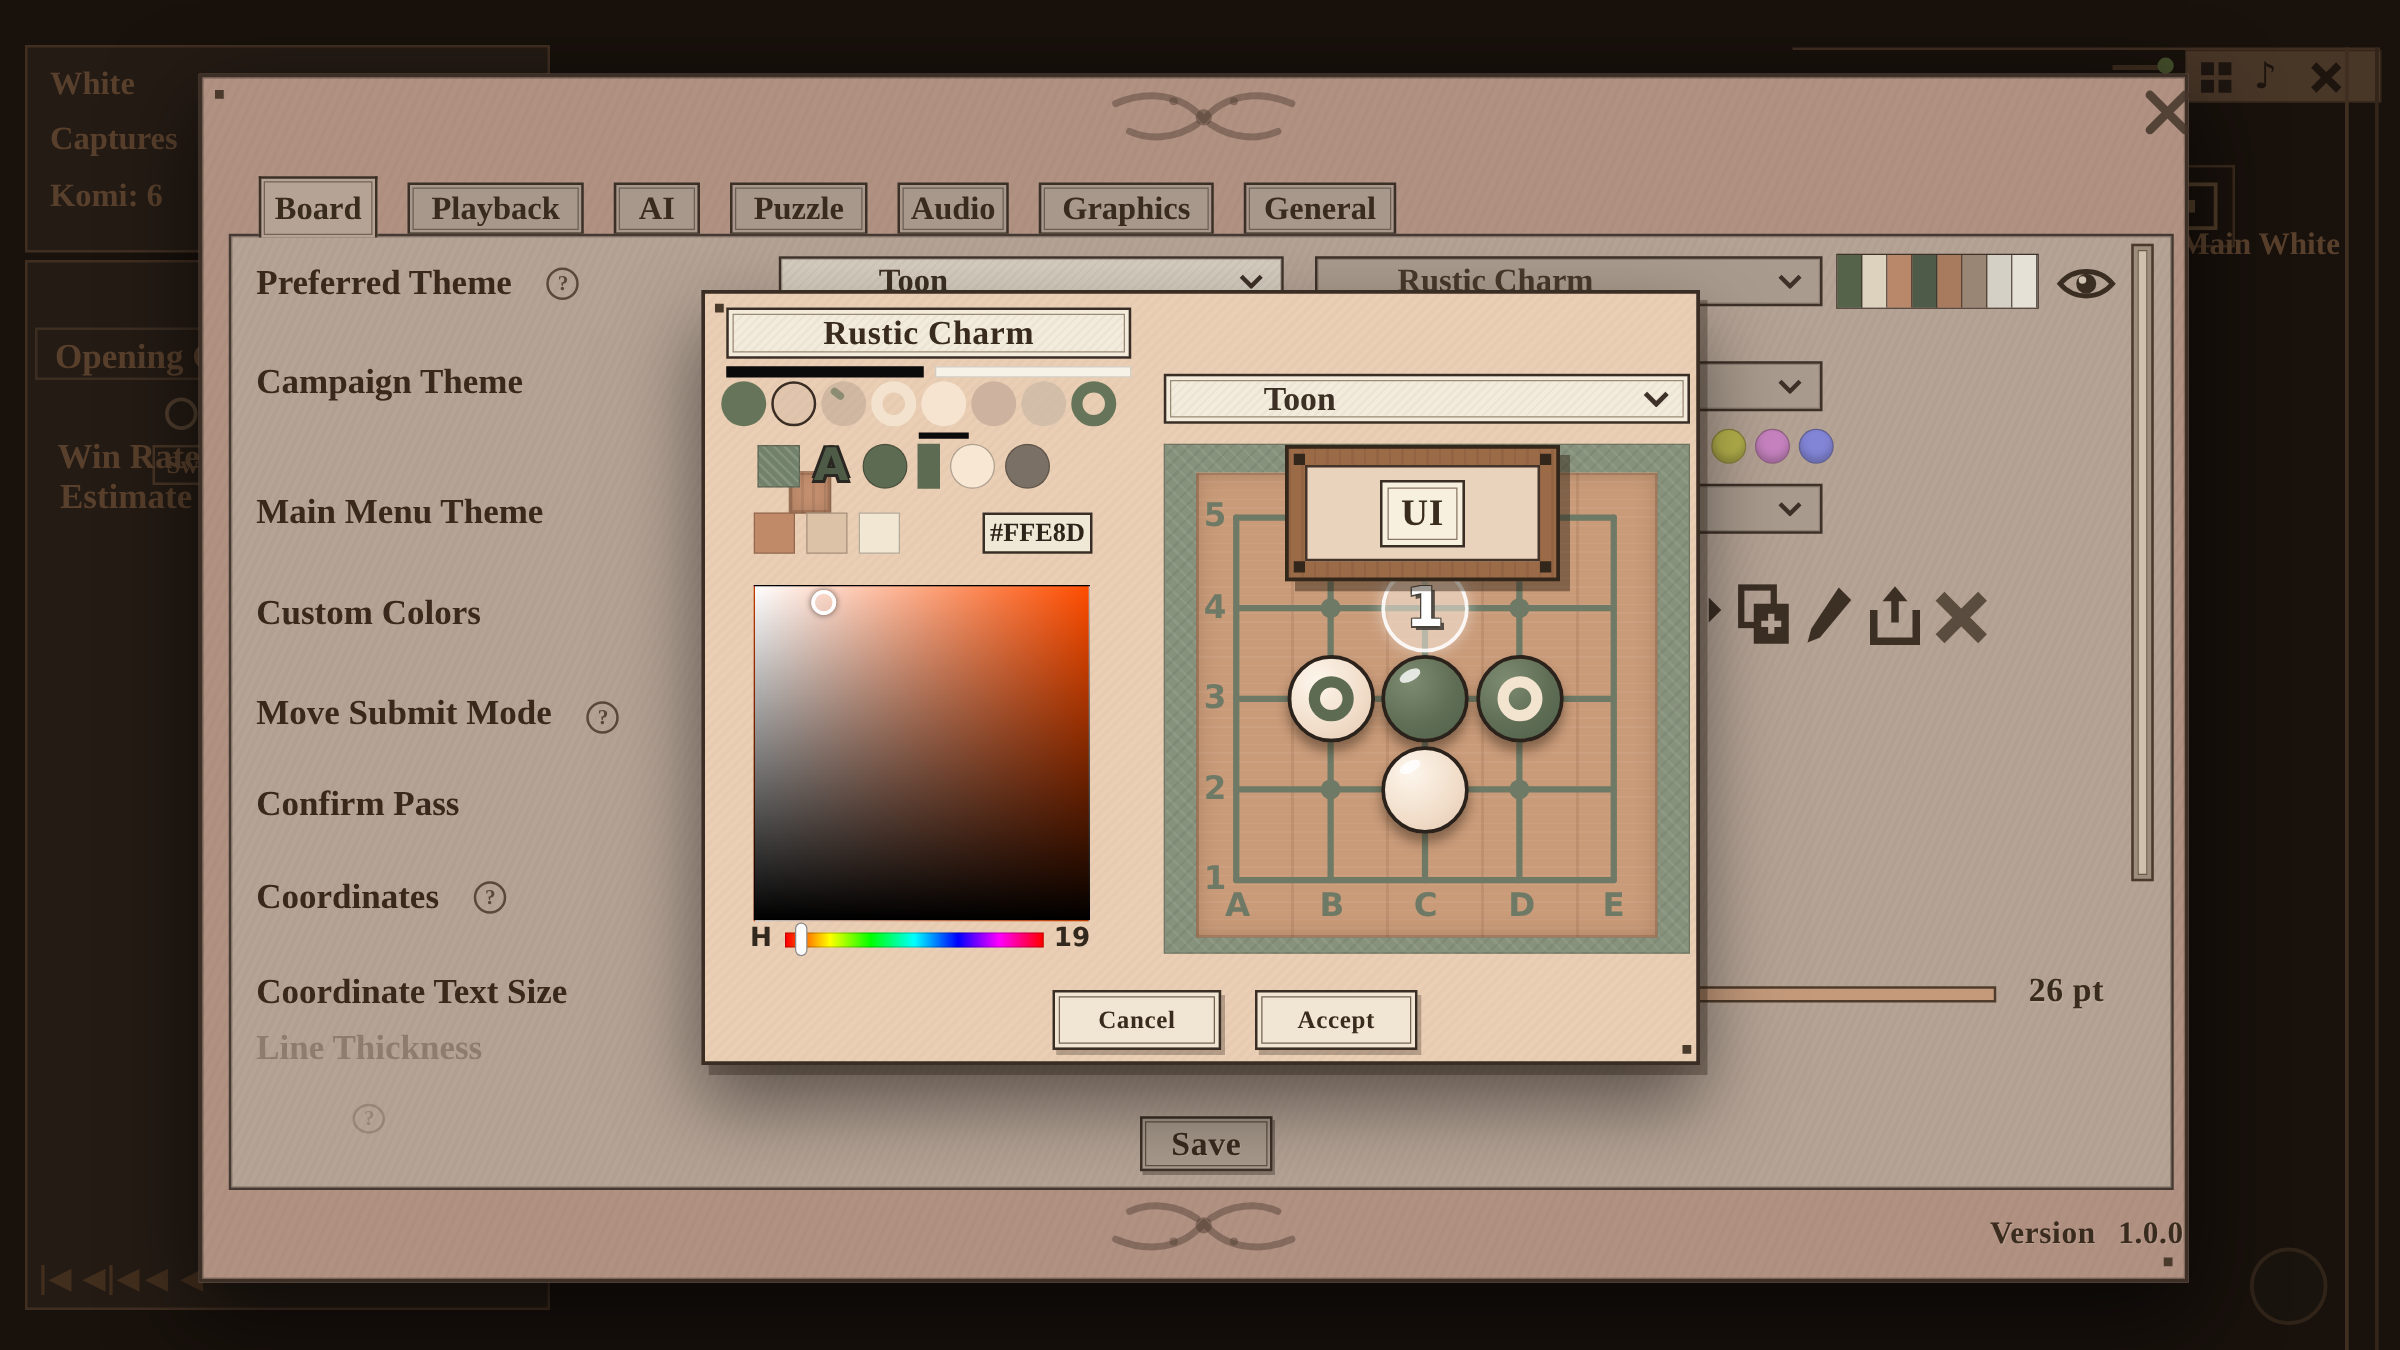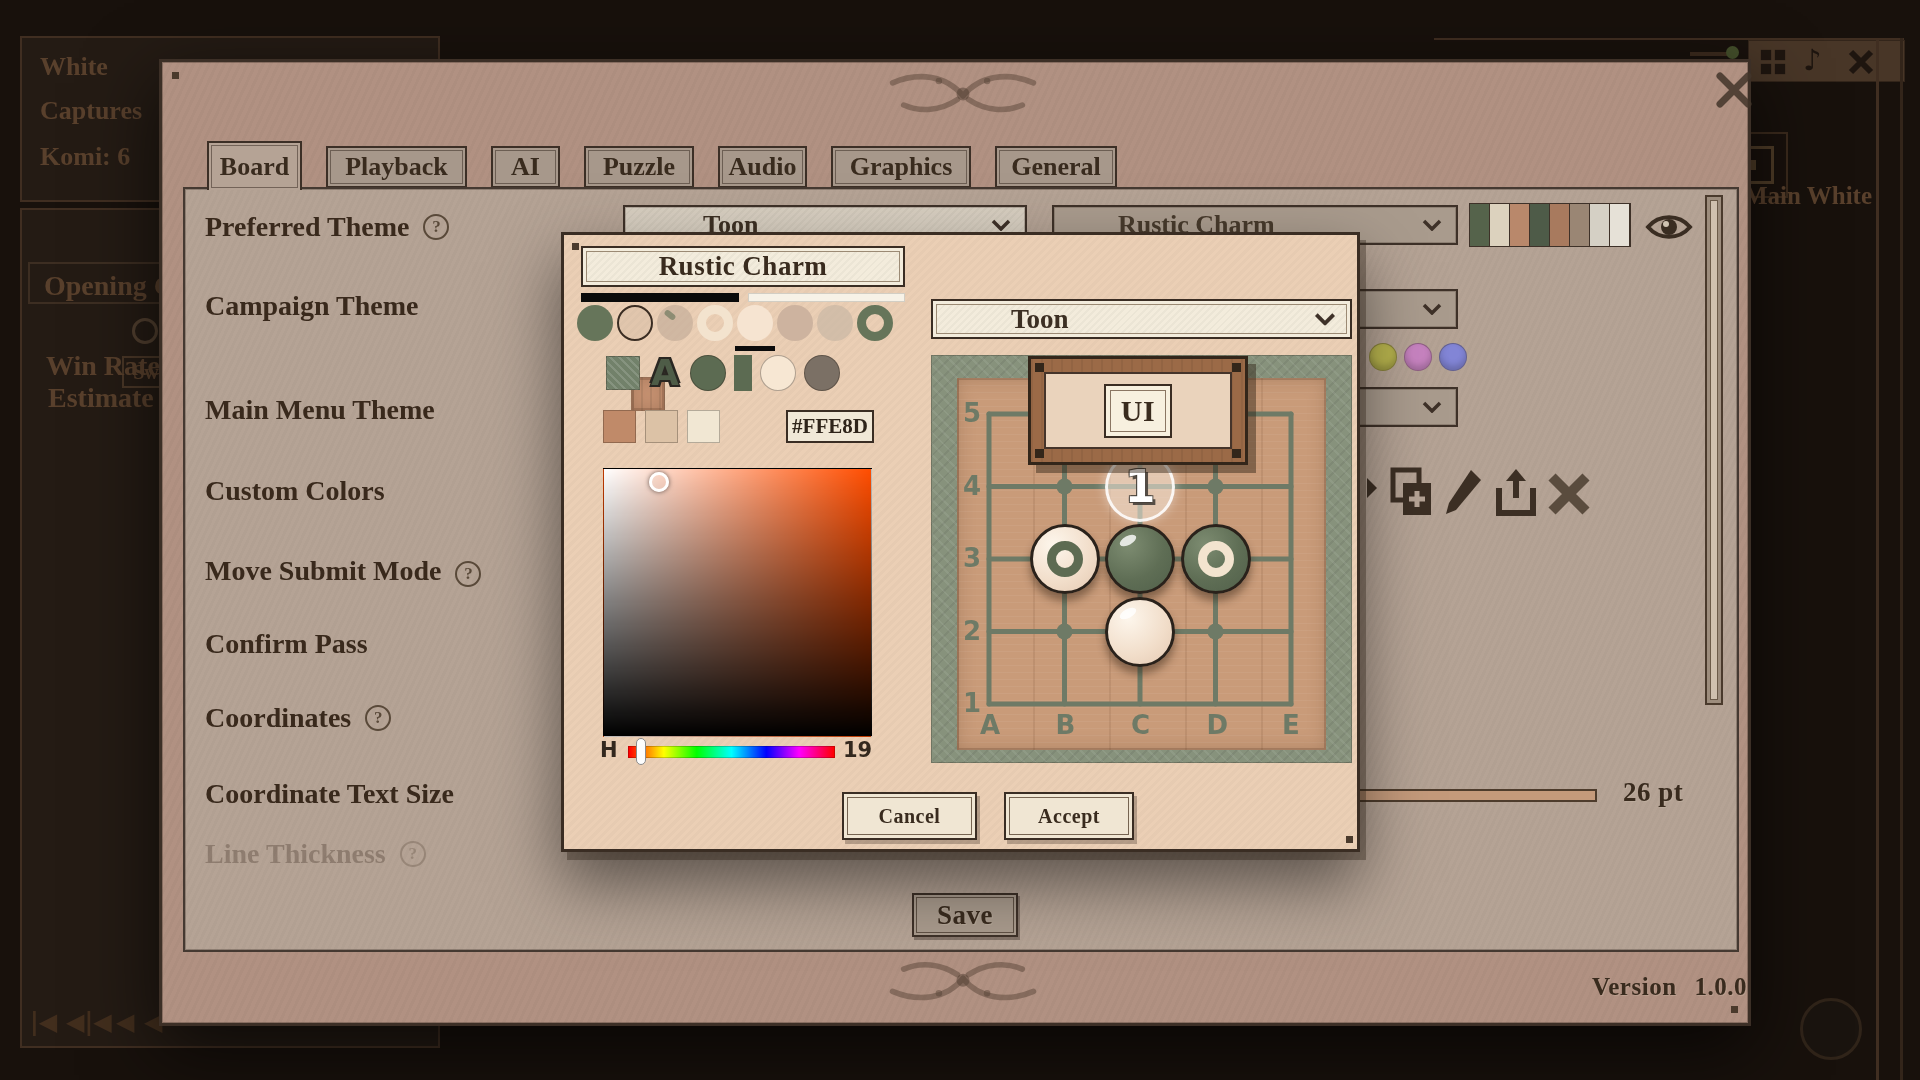--- a/index.html
+++ b/index.html
@@ -30,21 +30,21 @@
     box-shadow:inset 0 0 0 2px #a7988b, inset 0 0 0 3px rgba(60,47,38,.55);
     display:flex;align-items:center;justify-content:center;font-size:26px;font-weight:700;color:#392b1e;
     font-family:"Liberation Serif",serif;}
   .tab.active{height:49px;margin-top:0;background:#b5a395;border-bottom:none;z-index:6;
     box-shadow:inset 0 0 0 2px #b5a395, inset 0 0 0 3px rgba(60,47,38,.55);}
 
   .panel{position:absolute;left:21px;top:125px;width:1556px;height:765px;background:#b5a395;
     border:2px solid #453931;box-shadow:inset 0 0 0 1px rgba(69,57,49,.35);
     background-image:repeating-linear-gradient(115deg,rgba(0,0,0,.02) 0 3px,transparent 3px 6px);}
 
-  .setting-row{position:absolute;left:20px;height:36px;display:flex;align-items:center;gap:14px;
+  .setting-row{position:absolute;left:20px;height:36px;display:flex;align-items:center;gap:28px;
     font-size:28px;font-weight:700;color:#39291c;font-family:"Liberation Serif",serif;white-space:nowrap;}
   .setting-row.disabled{opacity:.3;}
   .help{display:inline-flex;width:26px;height:26px;border:2.5px solid #4a3a2a;border-radius:50%;
     align-items:center;justify-content:center;font-size:17px;color:#4a3a2a;opacity:.85;}
 
   .dd{position:absolute;height:40px;border:2px solid #3e3128;display:flex;align-items:center;
     font-size:26px;font-weight:700;color:#3c2f23;font-family:"Liberation Serif",serif;
     box-shadow:inset 0 0 0 1px rgba(62,49,40,.25);}
   .dd .chev{position:absolute;right:14px;top:50%;transform:translateY(-50%);}
   .dd-light{background:#d7cec0;background-image:repeating-linear-gradient(135deg,rgba(0,0,0,.03) 0 2px,transparent 2px 5px);}
@@ -238,21 +238,21 @@
           <div class="setting-row" style="top: 437px;">
             <span>Confirm Pass</span>
           </div>
           <div class="setting-row" style="top: 511px;">
             <span>Coordinates</span>
             <span class="help">?</span>
           </div>
           <div class="setting-row" style="top: 587px;">
             <span>Coordinate Text Size</span>
           </div>
-          <div class="setting-row disabled" style="top: 647px;">
+          <div class="setting-row disabled" style="top: 634px; flex-direction: column;">
             <span>Line Thickness</span>
             <span class="help">?</span>
           </div>
         </div>
 
       <div class="dd dd-light" style="left:438px;top:16px;width:404px;padding-left:78px;">
         <span>Toon</span>
         <svg class="chev" width="20" height="12" viewBox="0 0 20 12">
             <path d="M2 2 L10 10 L18 2" fill="none" stroke="#3e3128" stroke-width="3.5"></path>
           </svg>

